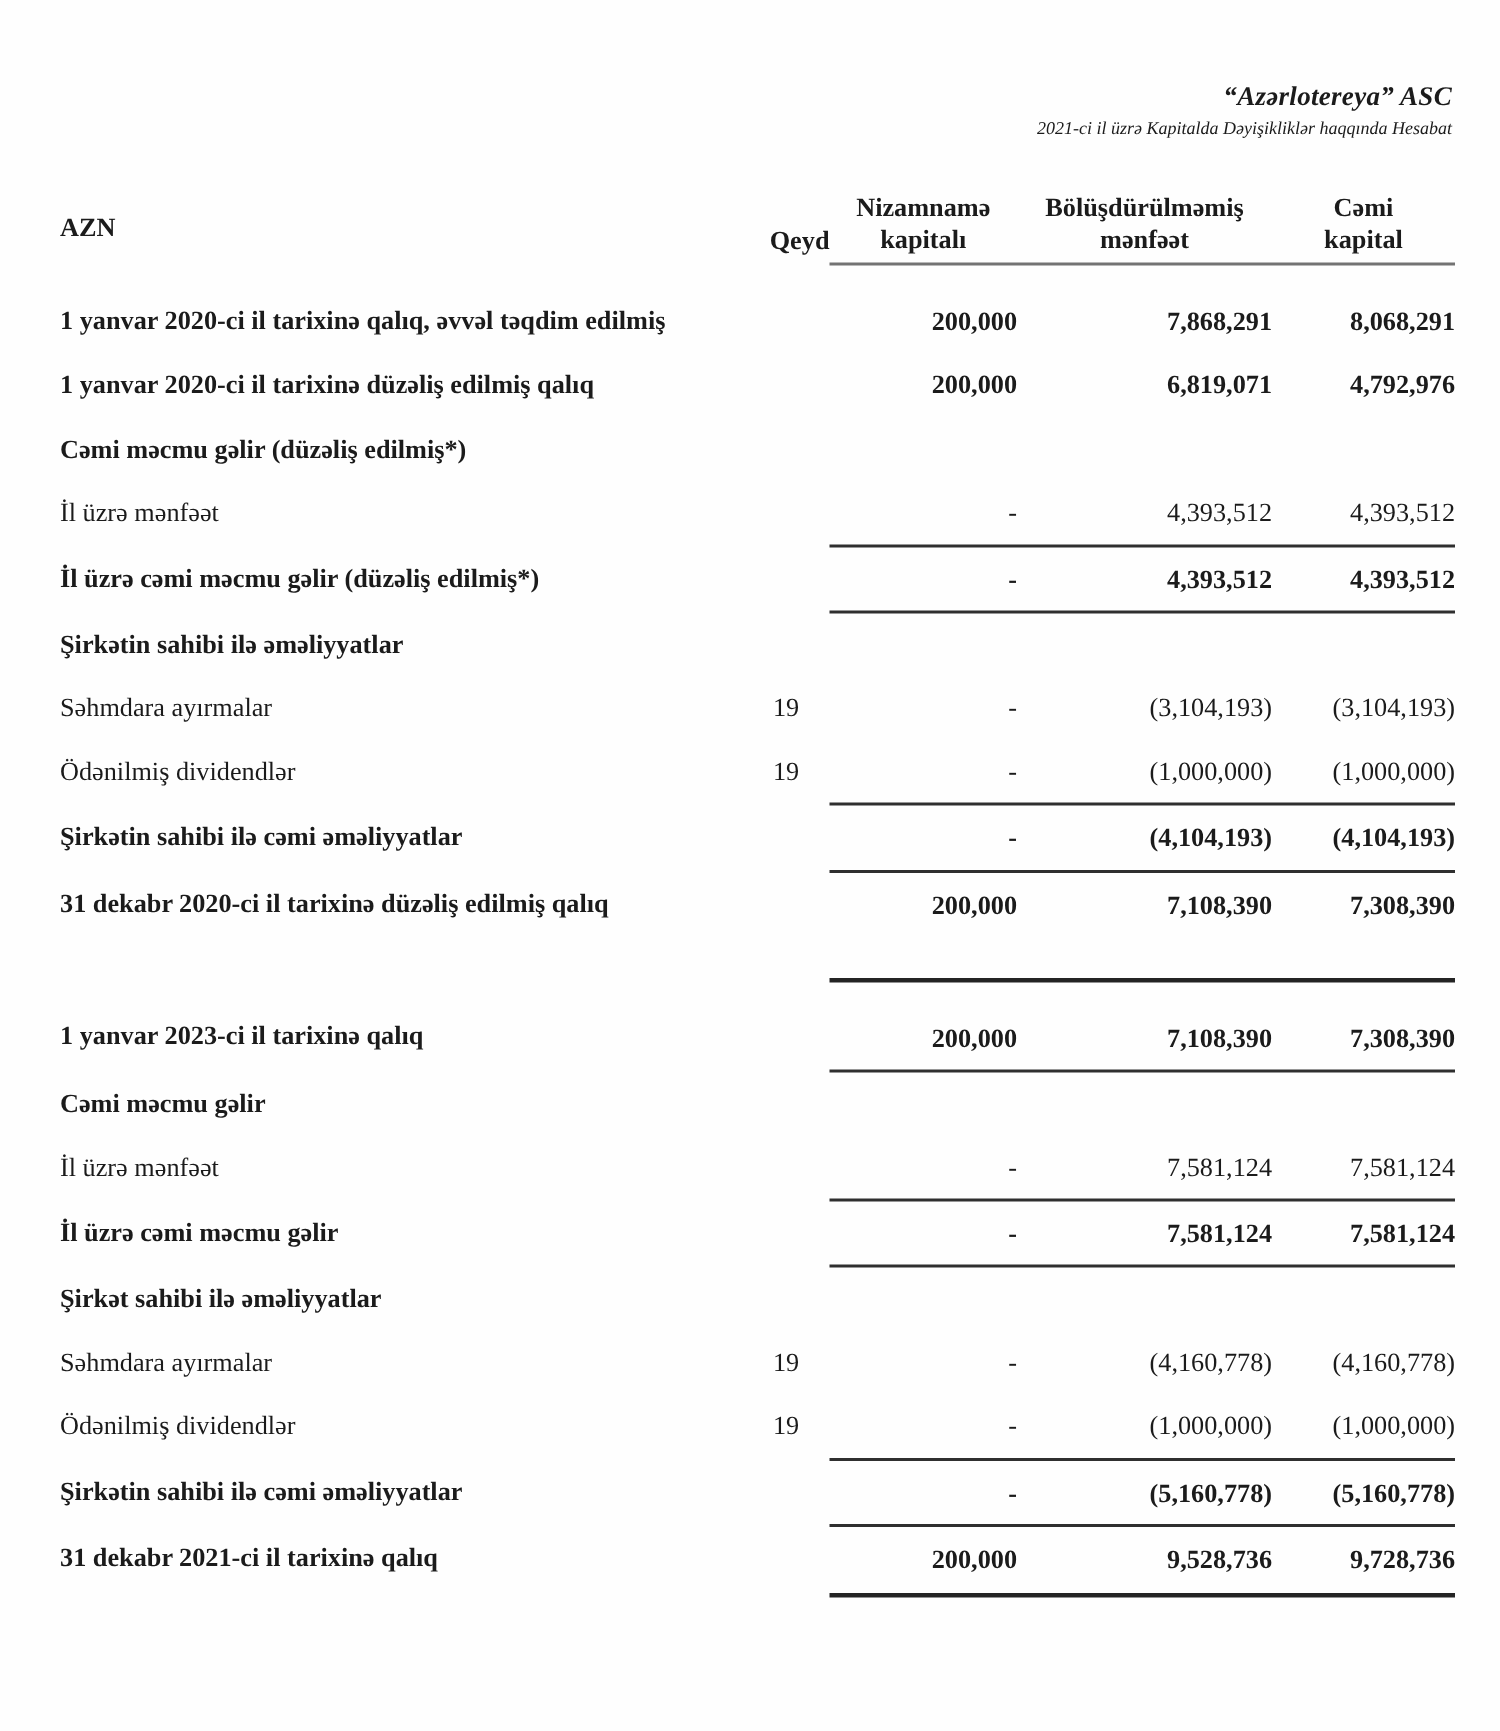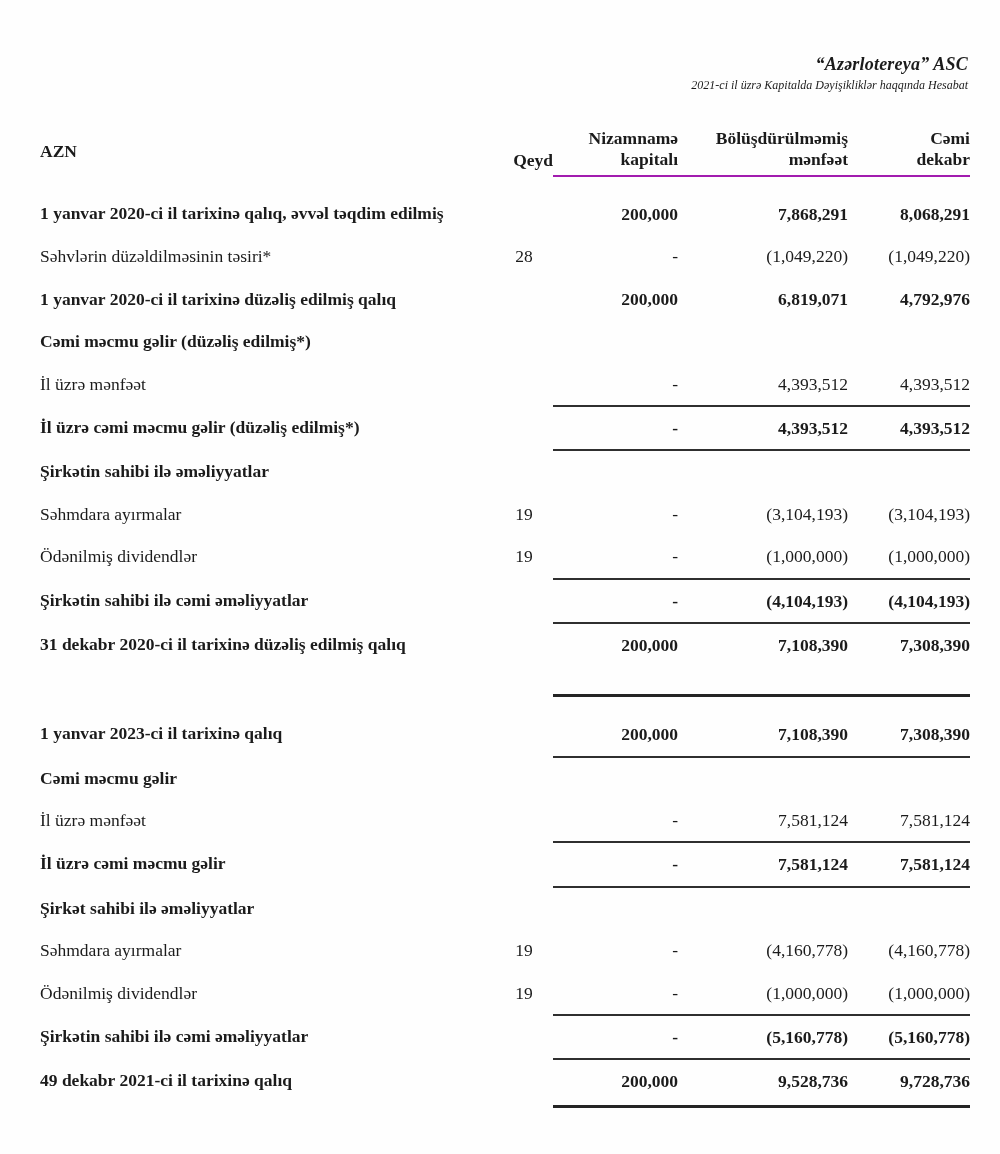--- a/index.html
+++ b/index.html
@@ -59,23 +59,23 @@
   }
   thead th.azn {
     text-align: left;
     padding-bottom: 14px;
   }
   thead th.qeyd {
     text-align: right;
     padding-bottom: 5px;
   }
   thead th.num {
-    text-align: right;
+    text-align: center;
     white-space: pre-line;
-    border-bottom: 2px solid #a21caf;
+    border-bottom: 2px solid #737373;
   }
 
   tbody td {
     font-size: 17.5px;
     vertical-align: top;
     padding: 10px 0;
     line-height: 1.28;
   }
   tbody td.lbl  { text-align: left; padding-right: 10px; }
   tbody td.qeyd { text-align: center; }
@@ -112,38 +112,31 @@
     </colgroup>
     <thead>
       <tr>
         <th class="azn">AZN</th>
         <th class="qeyd">Qeyd</th>
         <th class="num">Nizamnamə
 kapitalı</th>
         <th class="num">Bölüşdürülməmiş
 mənfəət</th>
         <th class="num">Cəmi
-dekabr</th>
+kapital</th>
       </tr>
     </thead>
     <tbody>
         <tr class="bold first">
           <td class="lbl">1 yanvar 2020-ci il tarixinə qalıq, əvvəl təqdim edilmiş</td>
           <td class="qeyd"></td>
           <td class="num">200,000</td>
           <td class="num">7,868,291</td>
           <td class="num">8,068,291</td>
         </tr>
-        <tr class="">
-          <td class="lbl">Səhvlərin düzəldilməsinin təsiri*</td>
-          <td class="qeyd">28</td>
-          <td class="num">-</td>
-          <td class="num">(1,049,220)</td>
-          <td class="num">(1,049,220)</td>
-        </tr>
         <tr class="bold">
           <td class="lbl">1 yanvar 2020-ci il tarixinə düzəliş edilmiş qalıq</td>
           <td class="qeyd"></td>
           <td class="num">200,000</td>
           <td class="num">6,819,071</td>
           <td class="num">4,792,976</td>
         </tr>
         <tr class="bold">
           <td class="lbl">Cəmi məcmu gəlir (düzəliş edilmiş*)</td>
           <td class="qeyd"></td>
@@ -257,21 +250,21 @@
           <td class="num rule">(1,000,000)</td>
         </tr>
         <tr class="bold">
           <td class="lbl">Şirkətin sahibi ilə cəmi əməliyyatlar</td>
           <td class="qeyd"></td>
           <td class="num rule">-</td>
           <td class="num rule">(5,160,778)</td>
           <td class="num rule">(5,160,778)</td>
         </tr>
         <tr class="bold">
-          <td class="lbl">49 dekabr 2021-ci il tarixinə qalıq</td>
+          <td class="lbl">31 dekabr 2021-ci il tarixinə qalıq</td>
           <td class="qeyd"></td>
           <td class="num closing">200,000</td>
           <td class="num closing">9,528,736</td>
           <td class="num closing">9,728,736</td>
         </tr>
       </tbody>
   </table>
 
 </div>
 

